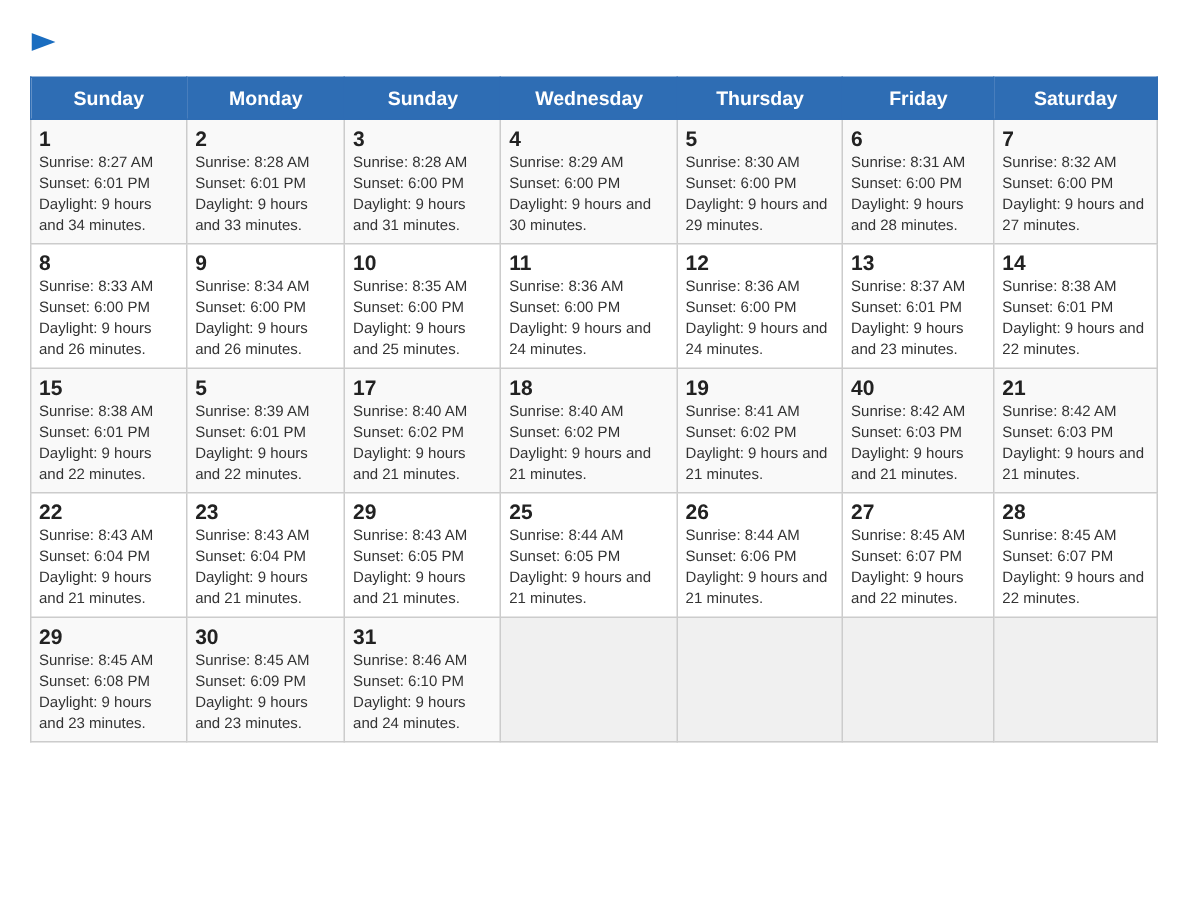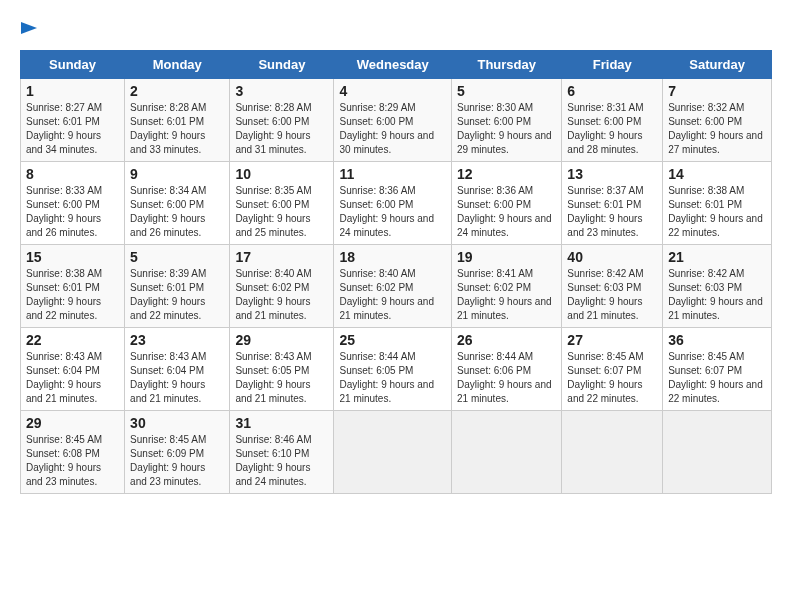--- a/index.html
+++ b/index.html
@@ -223,21 +223,21 @@
         </td>
         <td>
           <span class="day-num">26</span>
           <div class="day-detail">Sunrise: 8:44 AM<br>Sunset: 6:06 PM<br>Daylight: 9 hours and 21 minutes.</div>
         </td>
         <td>
           <span class="day-num">27</span>
           <div class="day-detail">Sunrise: 8:45 AM<br>Sunset: 6:07 PM<br>Daylight: 9 hours and 22 minutes.</div>
         </td>
         <td>
-          <span class="day-num">36</span>
+          <span class="day-num">28</span>
           <div class="day-detail">Sunrise: 8:45 AM<br>Sunset: 6:07 PM<br>Daylight: 9 hours and 22 minutes.</div>
         </td>
       </tr>
       <tr>
         <td>
           <span class="day-num">29</span>
           <div class="day-detail">Sunrise: 8:45 AM<br>Sunset: 6:08 PM<br>Daylight: 9 hours and 23 minutes.</div>
         </td>
         <td>
           <span class="day-num">30</span>

